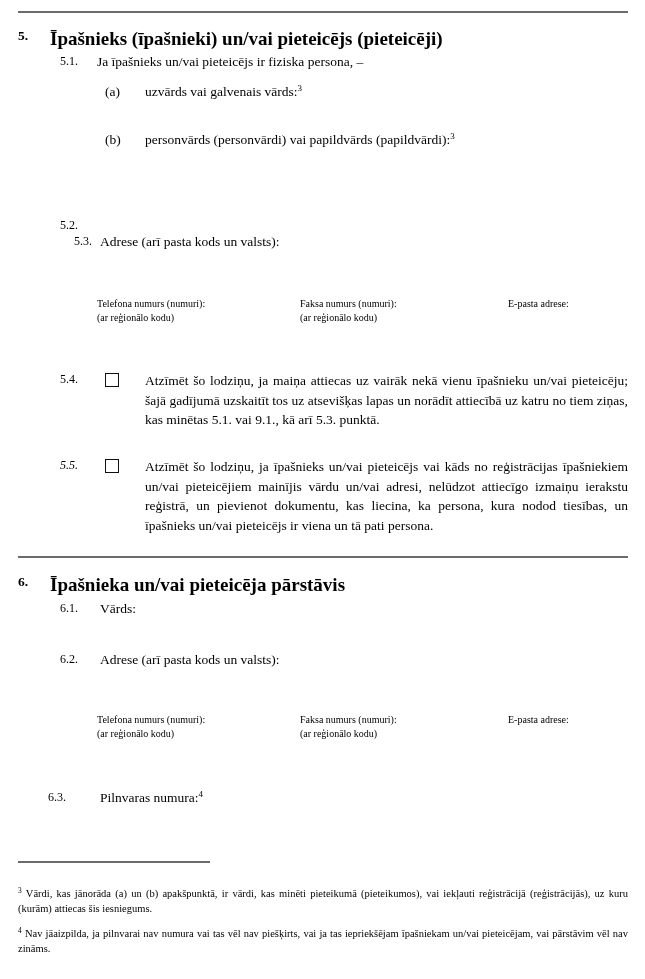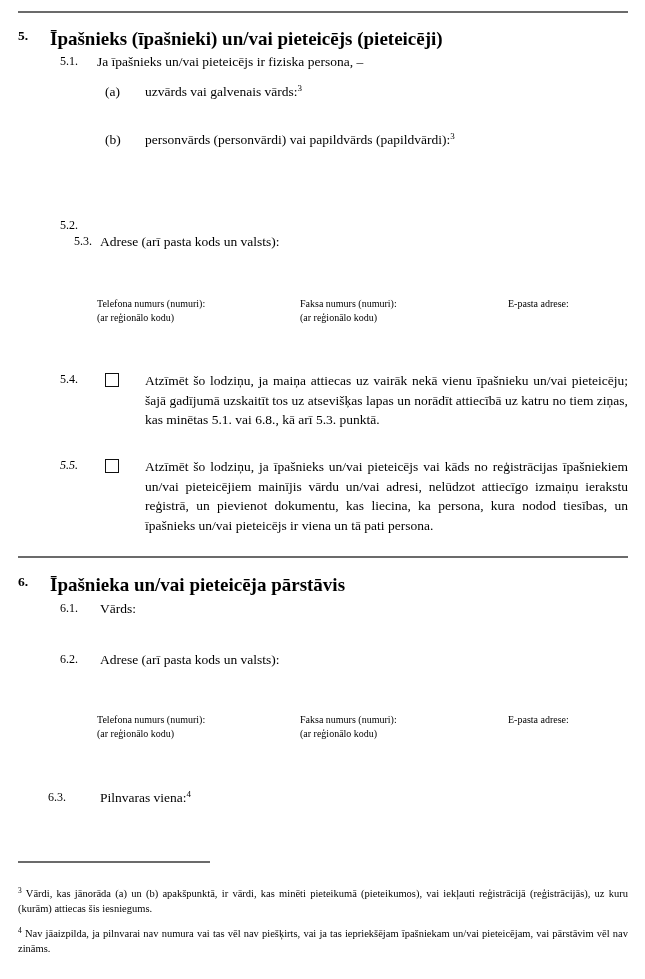--- a/index.html
+++ b/index.html
@@ -157,21 +157,21 @@
   <div class="contact-col" style="left:300px; top:297px;">
     <div>Faksa numurs (numuri):</div>
     <div>(ar reģionālo kodu)</div>
   </div>
   <div class="contact-col" style="left:508px; top:297px;">
     <div>E-pasta adrese:</div>
   </div>
 
   <div class="abs sub-num" style="left:60px; top:372px;">5.4.</div>
   <div class="cb-box" style="left:105px; top:373px;"></div>
-  <div class="cb-body" style="left:145px; top:371px; width:483px;">Atzīmēt šo lodziņu, ja maiņa attiecas uz vairāk nekā vienu īpašnieku un/vai pieteicēju; šajā gadījumā uzskaitīt tos uz atsevišķas lapas un norādīt attiecībā uz katru no tiem ziņas, kas minētas 5.1. vai 6.8., kā arī 5.3. punktā.</div>
+  <div class="cb-body" style="left:145px; top:371px; width:483px;">Atzīmēt šo lodziņu, ja maiņa attiecas uz vairāk nekā vienu īpašnieku un/vai pieteicēju; šajā gadījumā uzskaitīt tos uz atsevišķas lapas un norādīt attiecībā uz katru no tiem ziņas, kas minētas 5.1. vai 9.1., kā arī 5.3. punktā.</div>
 
   <div class="abs sub-num" style="left:60px; top:458px;font-style:italic;">5.5.</div>
   <div class="cb-box" style="left:105px; top:459px;"></div>
   <div class="cb-body" style="left:145px; top:457px; width:483px;">Atzīmēt šo lodziņu, ja īpašnieks un/vai pieteicējs vai kāds no reģistrācijas īpašniekiem un/vai pieteicējiem mainījis vārdu un/vai adresi, nelūdzot attiecīgo izmaiņu ierakstu reģistrā, un pievienot dokumentu, kas liecina, ka persona, kura nodod tiesības, un īpašnieks un/vai pieteicējs ir viena un tā pati persona.</div>
 
   <div class="rule-mid"></div>
 
   <div class="abs section-num" style="left:18px; top:574px;">6.</div>
   <div class="abs section-title" style="left:50px; top:574px;">Īpašnieka un/vai pieteicēja pārstāvis</div>
 
@@ -187,21 +187,21 @@
   </div>
   <div class="contact-col" style="left:300px; top:713px;">
     <div>Faksa numurs (numuri):</div>
     <div>(ar reģionālo kodu)</div>
   </div>
   <div class="contact-col" style="left:508px; top:713px;">
     <div>E-pasta adrese:</div>
   </div>
 
   <div class="abs sub-num" style="left:48px; top:790px;">6.3.</div>
-  <div class="abs sub-text" style="left:100px; top:790px;"><span>Pilnvaras viena:</span><span class="sup">4</span></div>
+  <div class="abs sub-text" style="left:100px; top:790px;"><span>Pilnvaras numura:</span><span class="sup">4</span></div>
 
   <div class="rule-footnote"></div>
 
   <div class="fn" style="left:18px; top:886px; width:610px;"><span class="fn-mark">3</span><span> Vārdi, kas jānorāda (a) un (b) apakšpunktā, ir vārdi, kas minēti pieteikumā (pieteikumos), vai iekļauti reģistrācijā (reģistrācijās), uz kuru (kurām) attiecas šis iesniegums.</span></div>
 
   <div class="fn" style="left:18px; top:926px; width:610px;"><span class="fn-mark">4</span><span> Nav jāaizpilda, ja pilnvarai nav numura vai tas vēl nav piešķirts, vai ja tas iepriekšējam īpašniekam un/vai pieteicējam, vai pārstāvim vēl nav zināms.</span></div>
 
 </div>
 
 </body></html>

